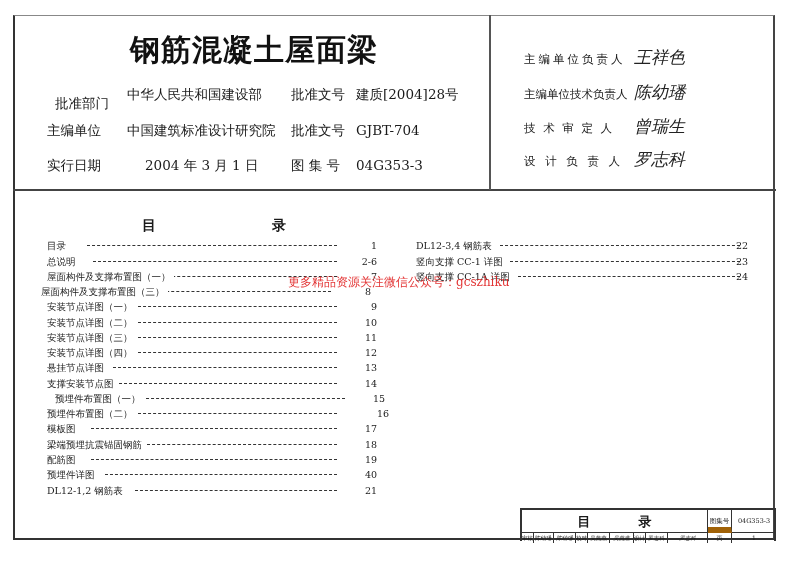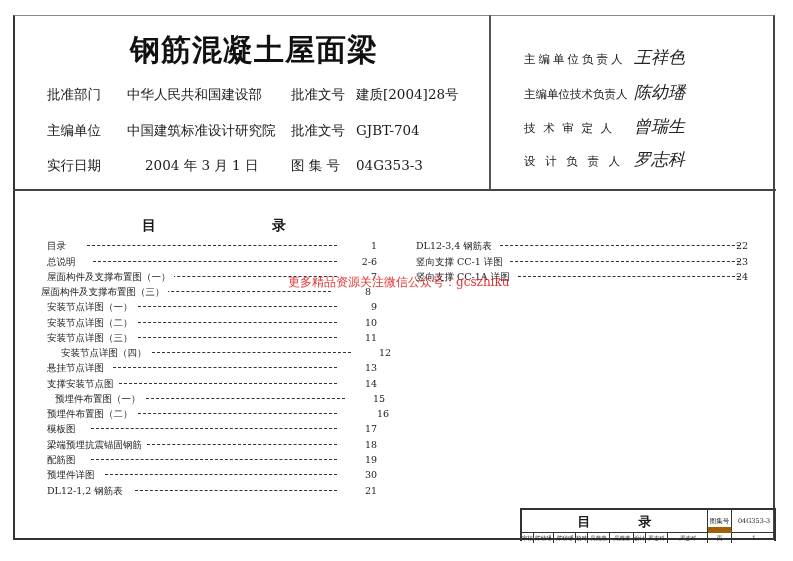--- a/index.html
+++ b/index.html
@@ -36,21 +36,21 @@
 </head>
 <body>
 
 <div class="frame"></div>
 <div class="hdiv"></div>
 <div class="vdiv"></div>
 
 <div class="title">钢筋混凝土屋面梁</div>
 
 <div class="info-row" style="top:86px;">
-  <span style="left:0;">批准部门</span>
+  <span style="left:8px;margin-top:9px;">批准部门</span>
   <span style="left:80px;">中华人民共和国建设部</span>
   <span style="left:244px;">批准文号</span>
   <span style="left:309px;">建质[2004]28号</span>
 </div>
 <div class="info-row" style="top:122px;">
   <span style="left:0;">主编单位</span>
   <span style="left:80px;">中国建筑标准设计研究院</span>
   <span style="left:244px;">批准文号</span>
   <span style="left:309px;">GJBT-704</span>
 </div>
@@ -110,21 +110,21 @@
   <div class="toc-item" style="left:47px;top:316px;width:330px;">
       <span class="lab">安装节点详图（二）</span>
       <span class="dash" style="left:86px;width:204px;"></span>
       <span class="pg" style="left:300px;">10</span>
     </div>
   <div class="toc-item" style="left:47px;top:331px;width:330px;">
       <span class="lab">安装节点详图（三）</span>
       <span class="dash" style="left:86px;width:204px;"></span>
       <span class="pg" style="left:300px;">11</span>
     </div>
-  <div class="toc-item" style="left:47px;top:346px;width:330px;margin-left:14px;">
+  <div class="toc-item" style="left:47px;top:346px;width:330px;">
       <span class="lab">安装节点详图（四）</span>
       <span class="dash" style="left:86px;width:204px;"></span>
       <span class="pg" style="left:300px;">12</span>
     </div>
   <div class="toc-item" style="left:47px;top:361px;width:330px;">
       <span class="lab">悬挂节点详图</span>
       <span class="dash" style="left:66px;width:224px;"></span>
       <span class="pg" style="left:300px;">13</span>
     </div>
   <div class="toc-item" style="left:47px;top:377px;width:330px;">
@@ -153,21 +153,21 @@
       <span class="pg" style="left:300px;">18</span>
     </div>
   <div class="toc-item" style="left:47px;top:453px;width:330px;">
       <span class="lab">配筋图</span>
       <span class="dash" style="left:44px;width:246px;"></span>
       <span class="pg" style="left:300px;">19</span>
     </div>
   <div class="toc-item" style="left:47px;top:468px;width:330px;">
       <span class="lab">预埋件详图</span>
       <span class="dash" style="left:58px;width:232px;"></span>
-      <span class="pg" style="left:300px;">30</span>
+      <span class="pg" style="left:300px;">40</span>
     </div>
   <div class="toc-item" style="left:47px;top:484px;width:330px;">
       <span class="lab">DL12-1,2 钢筋表</span>
       <span class="dash" style="left:88px;width:202px;"></span>
       <span class="pg" style="left:300px;">21</span>
     </div>
 </div>
 
 <div id="toc-right">
   <div class="toc-item" style="left:416px;top:239px;width:330px;">

